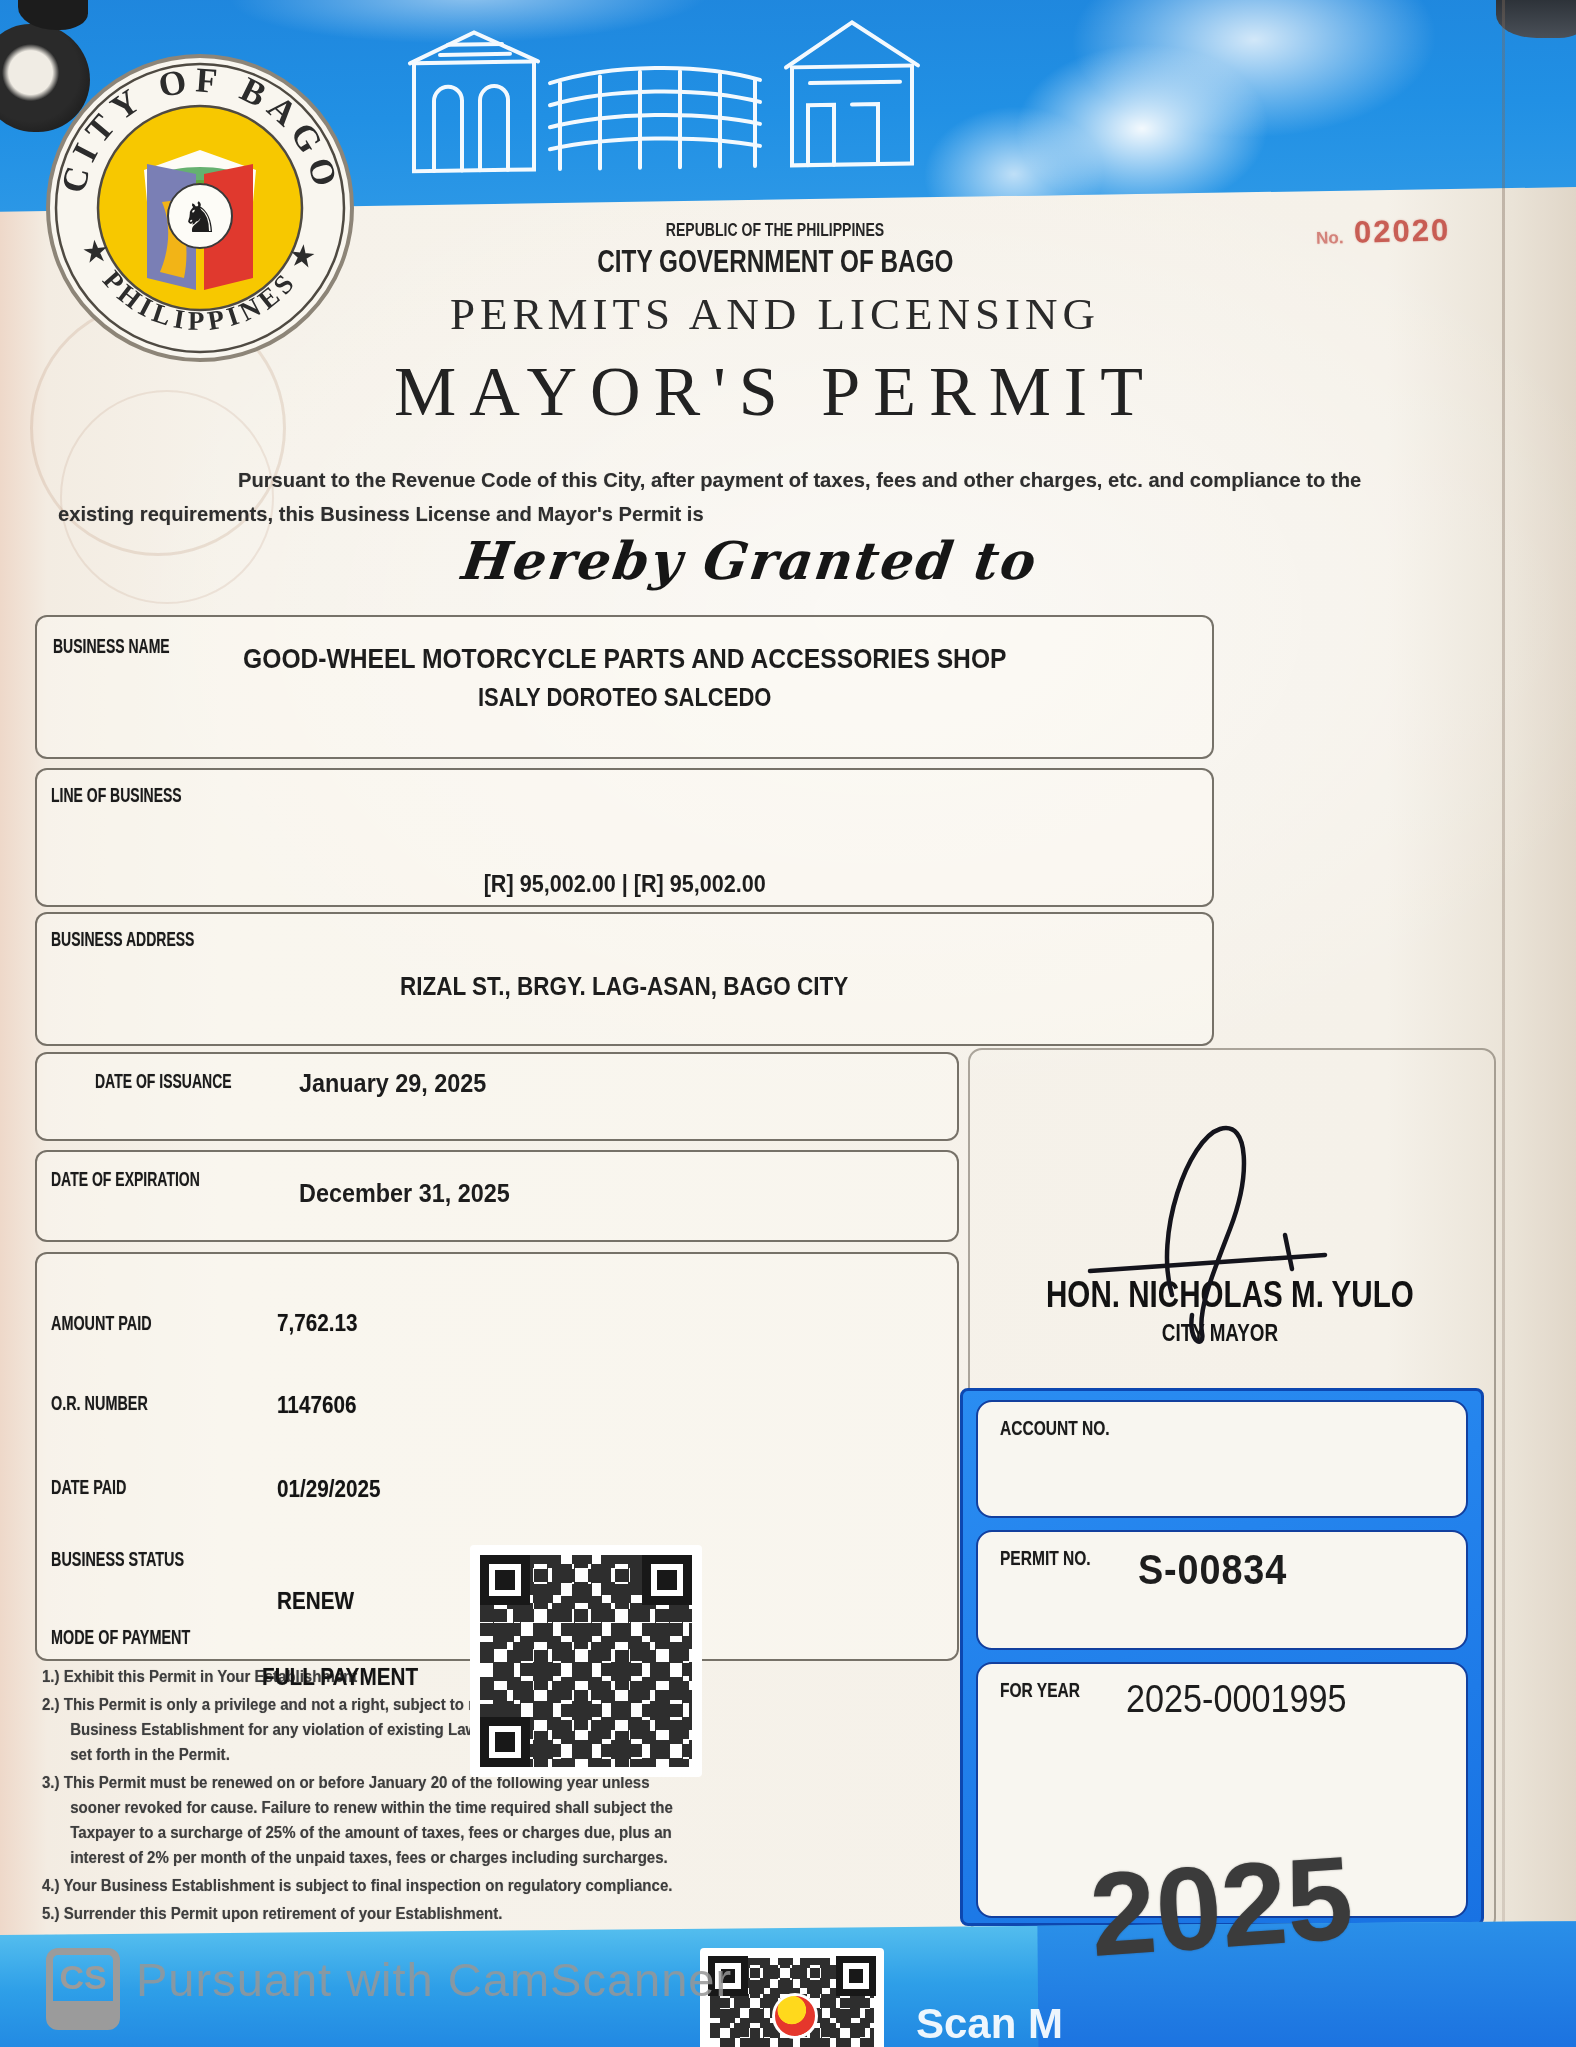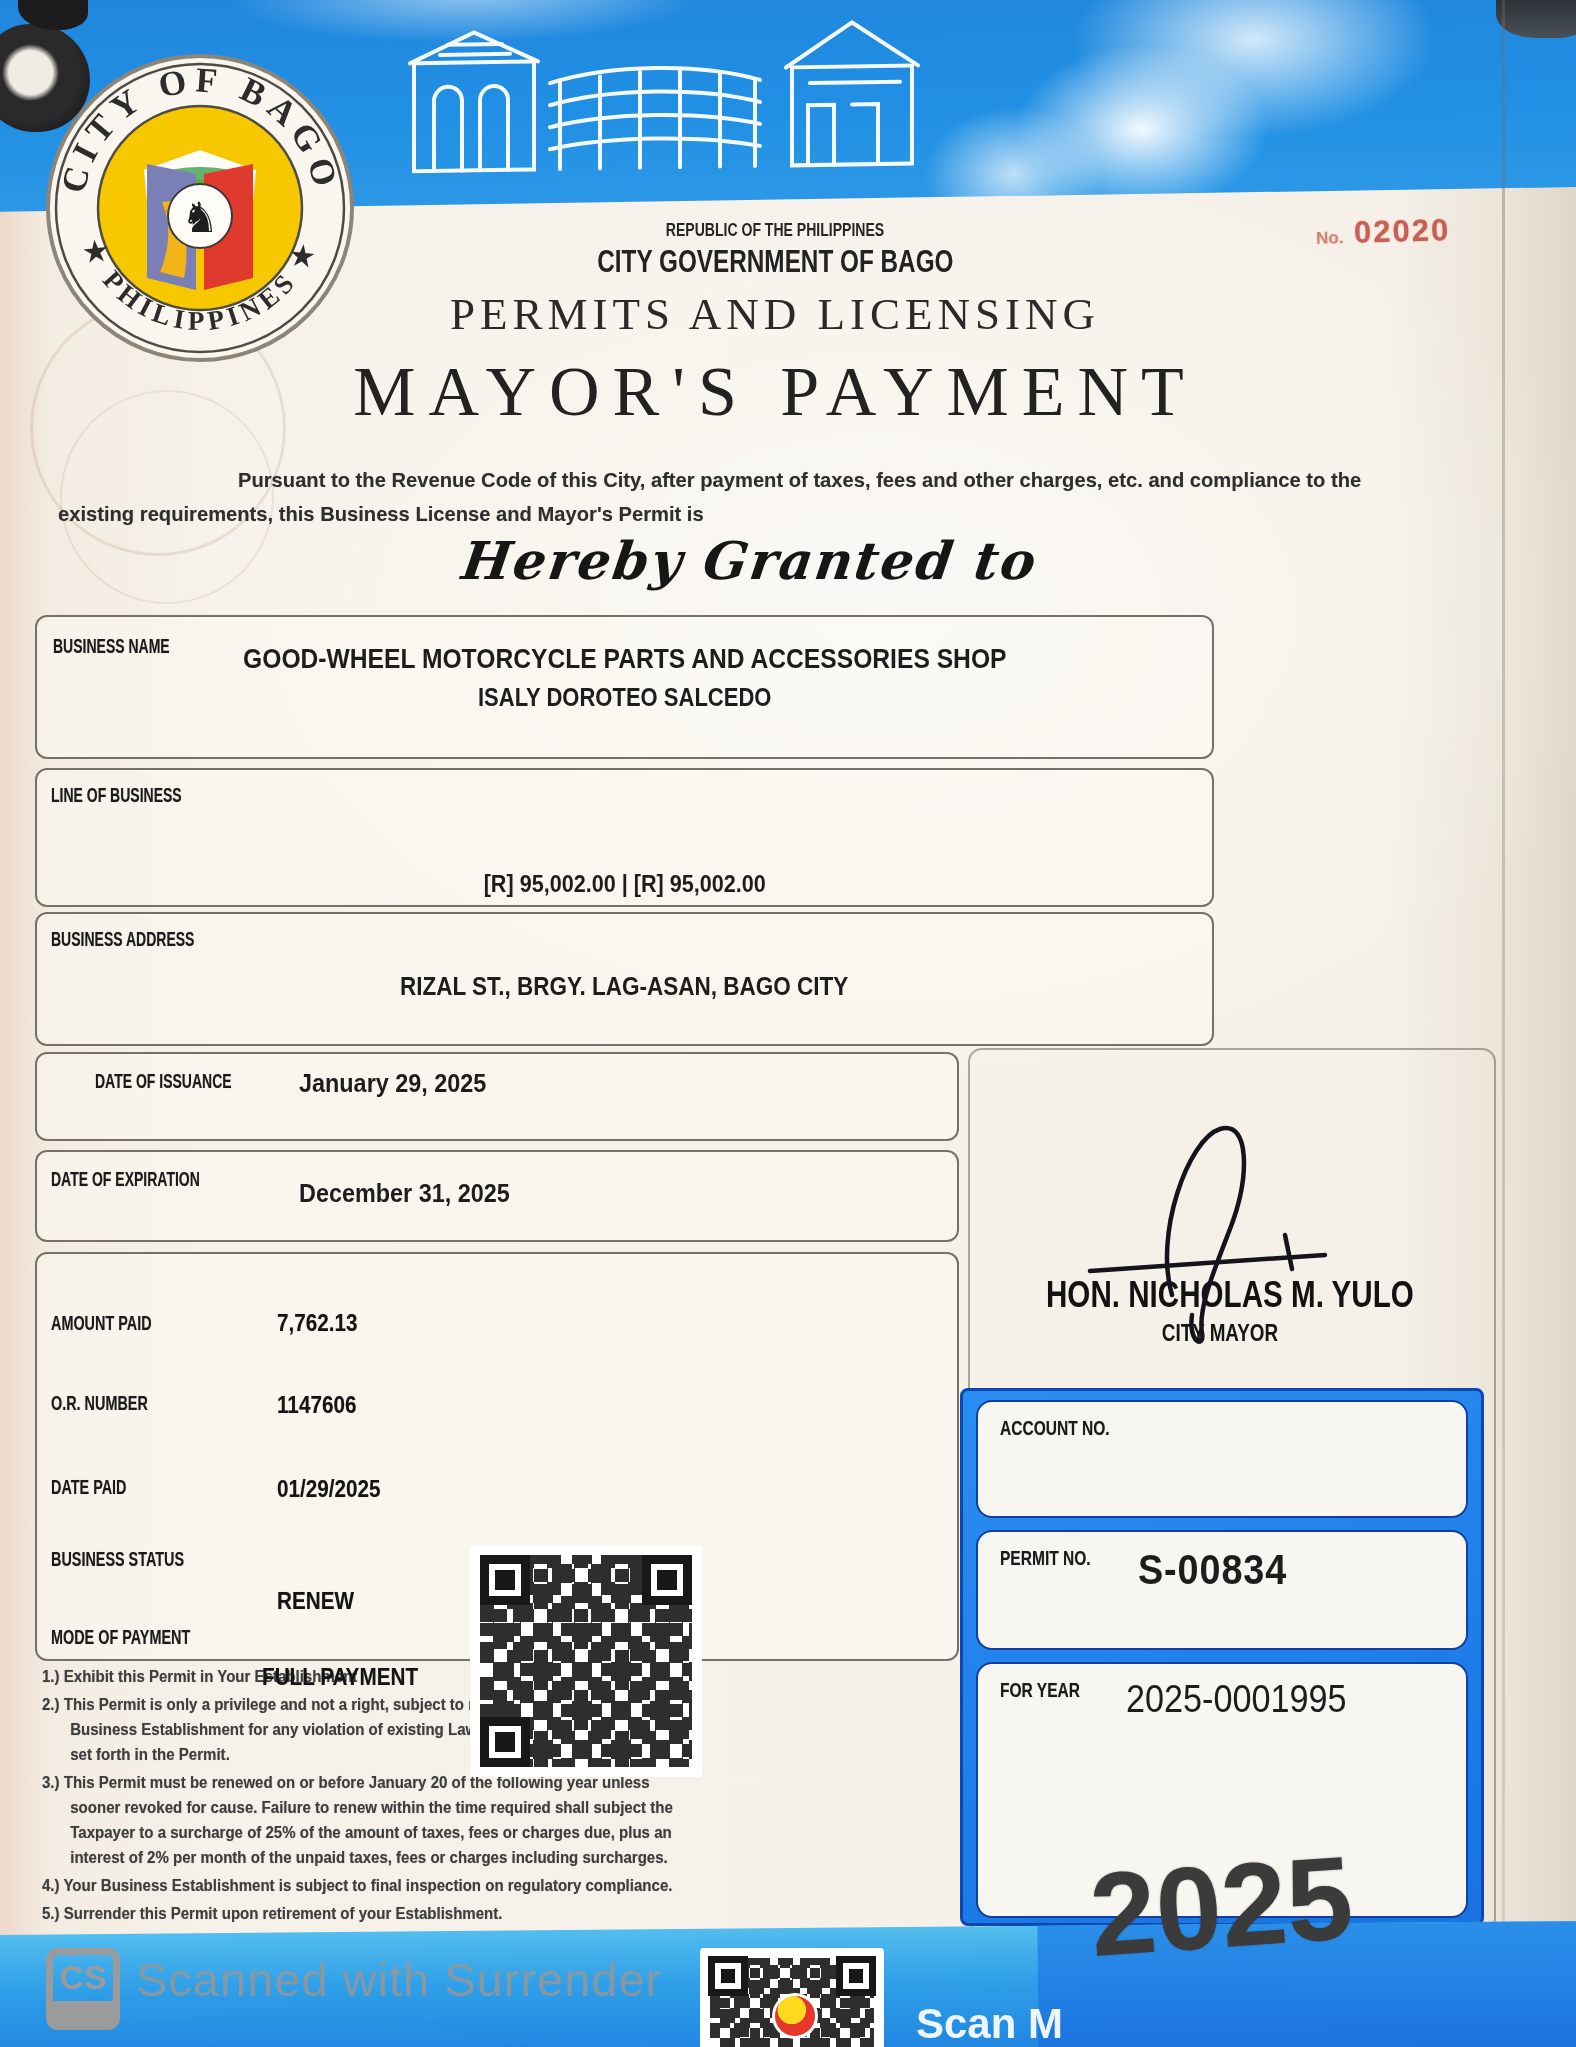--- a/index.html
+++ b/index.html
@@ -146,21 +146,21 @@
     <span>02020</span>
   </div>
 
   <div class="abs h-line1 center-wrap">
     <span class="cxc" style="transform:scaleX(.78);">REPUBLIC OF THE PHILIPPINES</span>
   </div>
   <div class="abs h-line3 center-wrap">PERMITS AND LICENSING</div>
   <div class="abs h-line2 center-wrap">
     <span class="cxc" style="transform:scaleX(.76);">CITY GOVERNMENT OF BAGO</span>
   </div>
-  <div class="abs h-title center-wrap">MAYOR'S PAYMENT</div>
+  <div class="abs h-title center-wrap">MAYOR'S PERMIT</div>
 
   <div class="abs pursuant" style="left:238px;top:468px;">
     <span class="vcx" style="transform:scaleX(.96);">Pursuant to the Revenue Code of this City, after payment of taxes, fees and other charges, etc. and compliance to the</span>
   </div>
   <div class="abs pursuant" style="left:58px;top:502px;">
     <span class="vcx" style="transform:scaleX(.96);">existing requirements, this Business License and Mayor's Permit is</span>
   </div>
   <div class="abs granted">Hereby Granted to</div>
 
   <div class="fieldbox" style="left:35px;top:615px;width:1175px;height:140px;">
@@ -304,21 +304,21 @@
     <div class="deep"></div>
   </div>
 
   <div class="abs big-year">2025</div>
 
   <div class="abs cs-badge">
     <div class="frame"></div>
     <div class="txt">CS</div>
     <div class="bar"></div>
   </div>
-  <div class="abs cs-text">Scanned with Surrender</div>
+  <div class="abs cs-text">Pursuant with CamScanner</div>
 
   <div class="qr" style="left:700px;top:1948px;width:184px;height:130px;z-index:6;">
     <div class="m" style="background-size:20px 20px,29px 29px;background-position:0 0,10px 7px;"></div>
     <div class="f" style="left:8px;top:8px;width:40px;height:40px;border-width:7px;"></div>
     <div class="f" style="right:8px;top:8px;width:40px;height:40px;border-width:7px;"></div>
     <div class="badge"></div>
   </div>
   <div class="abs scan-m">Scan M</div>
 
 </div>

